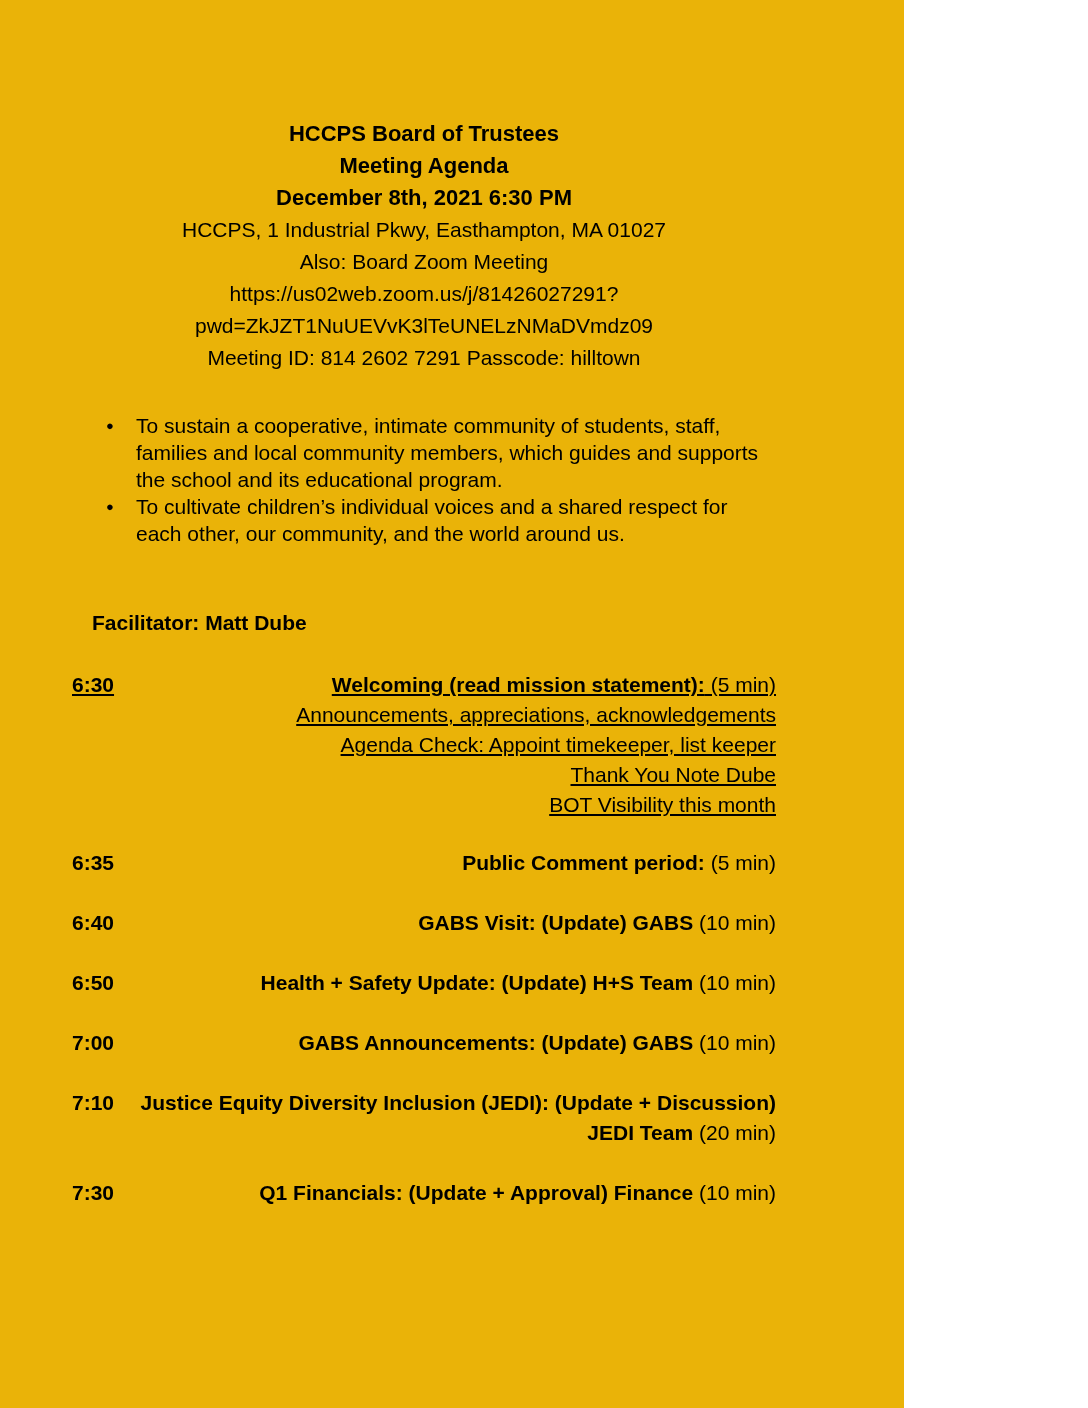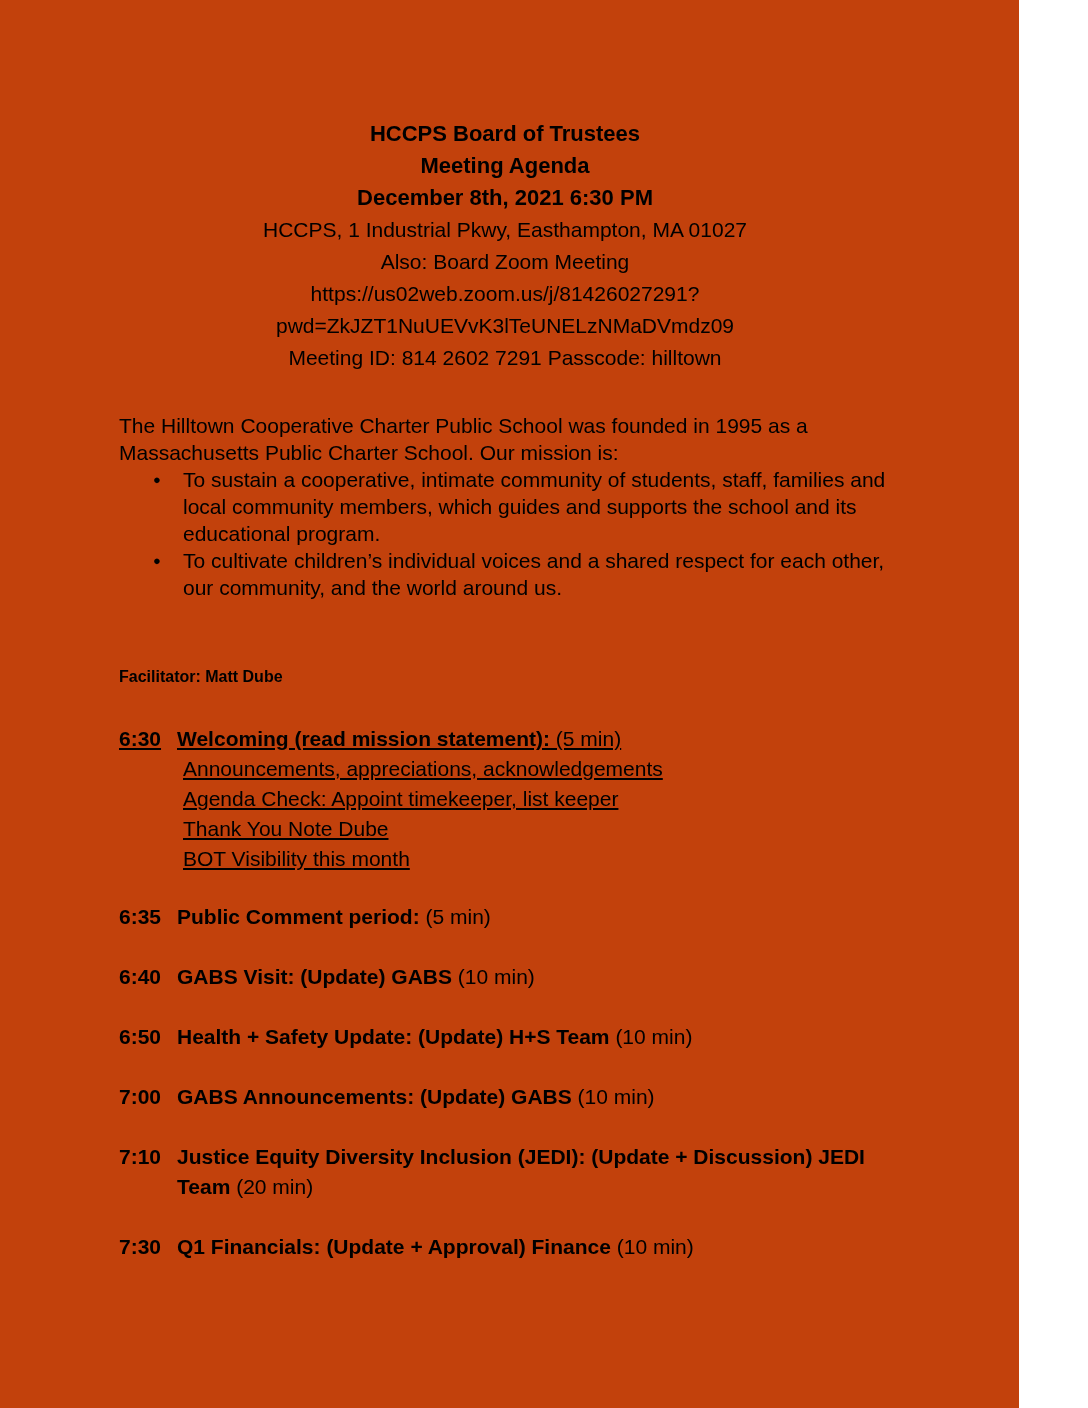--- a/index.html
+++ b/index.html
@@ -4,24 +4,24 @@
 <style>
   * { margin: 0; padding: 0; box-sizing: border-box; }
   html, body { background: #ffffff; }
   body {
     width: 1088px;
     height: 1408px;
     font-family: "Liberation Sans", sans-serif;
     color: #000000;
   }
   .page {
-    width: 1019px;
+    width: 904px;
     height: 1408px;
-    background: #c2410c;
-    padding: 118px 128px 0 119px;
+    background: #eab308;
+    padding: 118px 128px 0 72px;
     overflow: hidden;
   }
   
   .doc-header { text-align: center; }
   .doc-header .line { line-height: 32px; font-size: 21px; }
   .doc-header .line.bold { font-weight: bold; font-size: 22px; }
   
   .intro { margin-top: 38px; }
   .intro-paragraph {
     font-size: 21px;
@@ -41,38 +41,39 @@
     content: "●";
     position: absolute;
     left: 34px;
     top: 0;
     font-size: 13px;
     line-height: 27px;
   }
   
   .facilitator {
     margin-top: 62px;
-    font-size: 16px;
+    font-size: 21px;
     font-weight: bold;
     line-height: 27px;
+    margin-left: 20px;
   }
   
   .agenda { margin-top: 34px; }
   .agenda-item {
     display: flex;
     align-items: flex-start;
     margin-bottom: 30px;
     font-size: 21px;
     line-height: 30px;
   }
   .agenda-time {
     flex: 0 0 58px;
     font-weight: bold;
   }
-  .agenda-body { flex: 1; }
+  .agenda-body { flex: 1; text-align: right; }
   .agenda-title .b { font-weight: bold; }
   .agenda-subitems { margin-top: 0; }
   .agenda-subitems .sub-line {
     padding-left: 6px;
     line-height: 30px;
   }
   
   .agenda-item.with-subs { margin-bottom: 28px; text-decoration: underline; }
 </style>
 </head>
@@ -84,21 +85,20 @@
     <div class="line bold">HCCPS Board of Trustees</div>
     <div class="line bold">Meeting Agenda</div>
     <div class="line bold">December 8th, 2021 6:30 PM</div>
     <div class="line">HCCPS, 1 Industrial Pkwy, Easthampton, MA 01027</div>
     <div class="line">Also: Board Zoom Meeting</div>
     <div class="line">https://us02web.zoom.us/j/81426027291?pwd=ZkJZT1NuUEVvK3lTeUNELzNMaDVmdz09</div>
     <div class="line">Meeting ID: 814 2602 7291 Passcode: hilltown</div>
   </div>
 
   <div class="intro">
-    <p class="intro-paragraph">The Hilltown Cooperative Charter Public School was founded in 1995 as a Massachusetts Public Charter School. Our mission is:</p>
     <ul class="mission-list">
       <li>To sustain a cooperative, intimate community of students, staff, families and local community members, which guides and supports the school and its educational program.</li>
       <li>To cultivate children’s individual voices and a shared respect for each other, our community, and the world around us.</li>
     </ul>
   </div>
 
   <div class="facilitator">Facilitator: Matt Dube</div>
 
   <div class="agenda">
 

